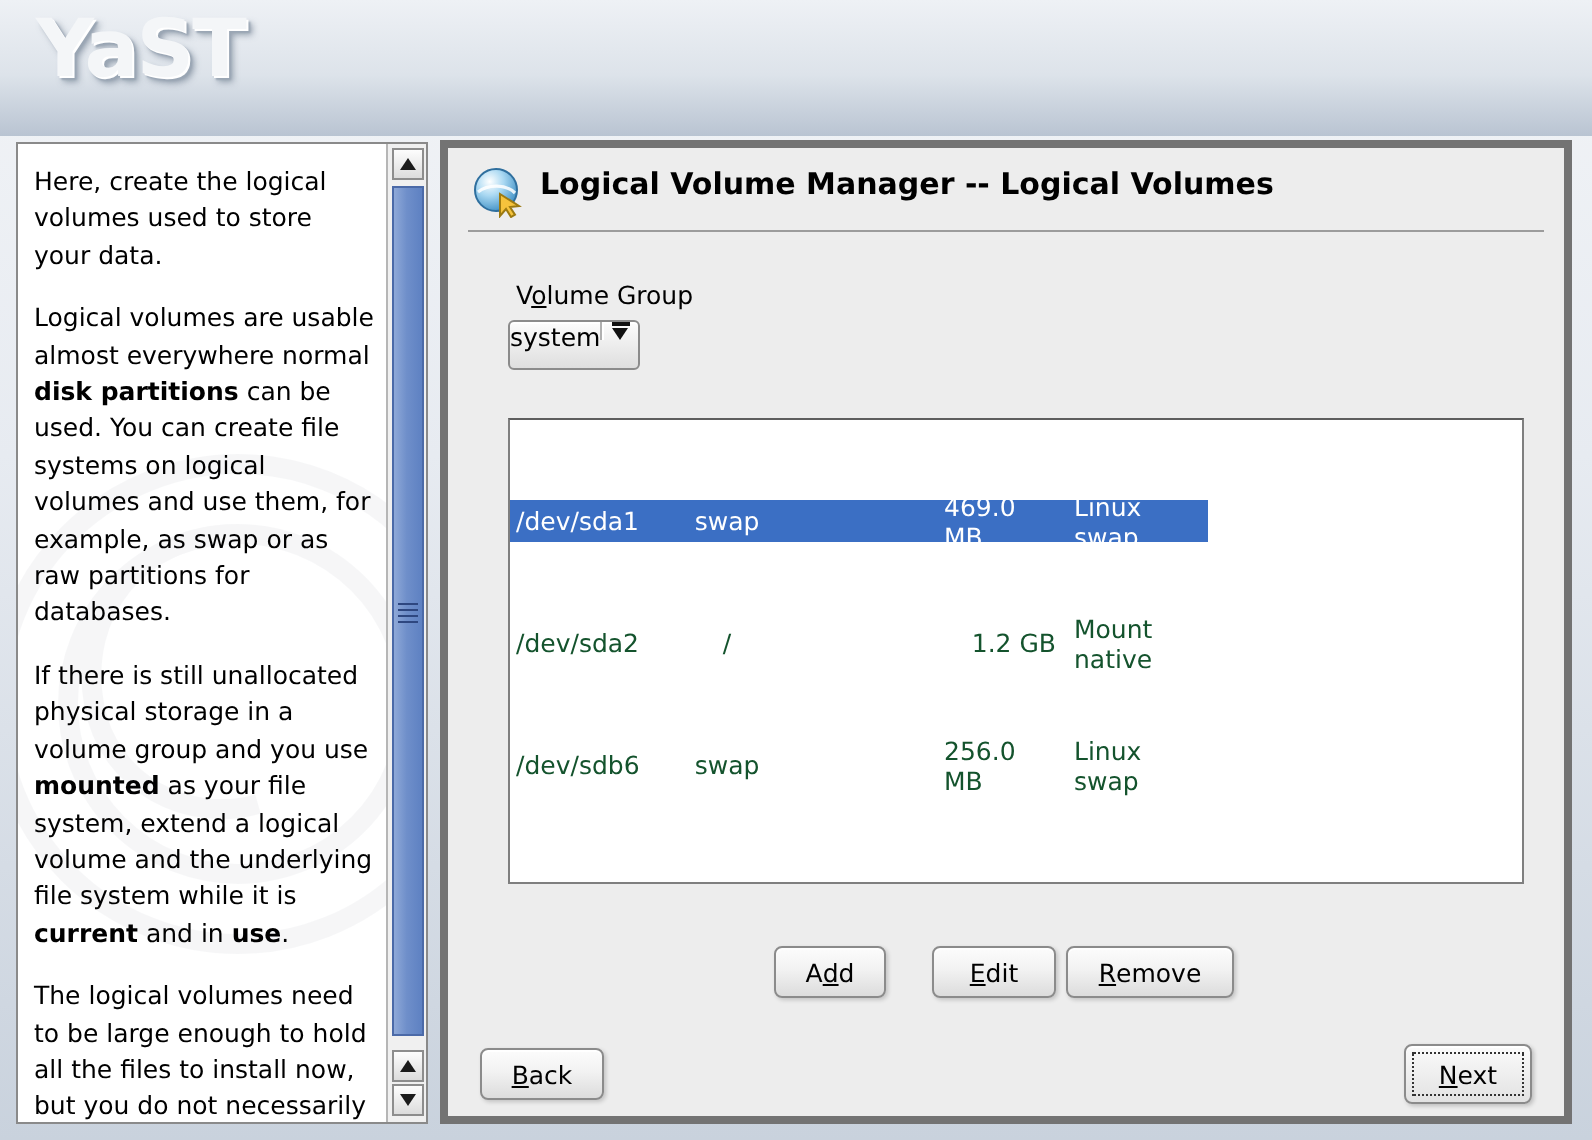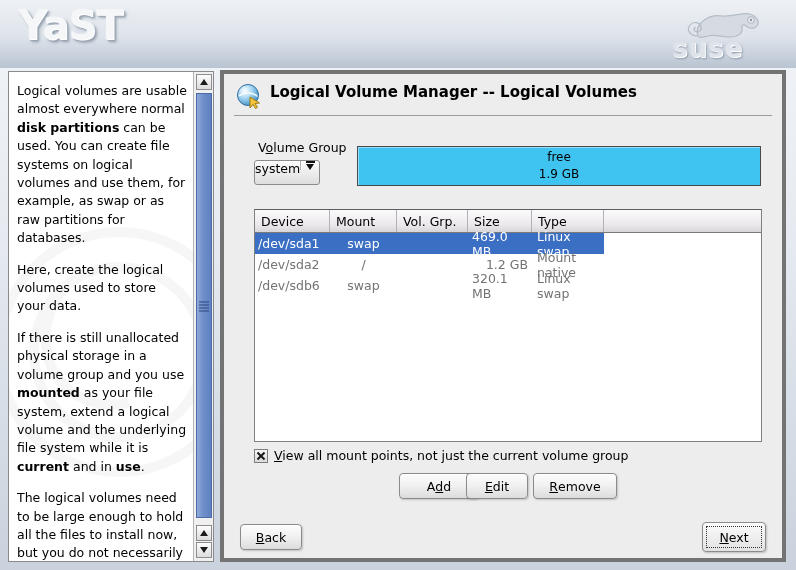--- a/index.html
+++ b/index.html
@@ -195,23 +195,23 @@
     border-right: 1px solid #b4b1b6;
     box-sizing: border-box;
   }
   #lv-header .th.last { border-right: none; flex: 1; }
   .col-device { width: 75px; }
   .col-mount  { width: 67px; }
   .col-vg     { width: 71px; }
   .col-size   { width: 64px; }
   .col-type   { width: 72px; }
 
-  .lv-row { display: flex; height: 21px; }
+  .lv-row { display: flex; height: 21px; margin-top: 40px; }
   .lv-row .td {
-    font-size: 12.5px; color: #737373;
+    font-size: 12.5px; color: #14532d;
     display: flex; align-items: center;
     box-sizing: border-box;
     padding: 0 4px;
   }
   .lv-row .td.c-device { justify-content: flex-start; padding-left: 3px; }
   .lv-row .td.c-mount  { justify-content: center; }
   .lv-row .td.c-vg     { justify-content: flex-start; }
   .lv-row .td.c-size   { justify-content: flex-end; }
   .lv-row .td.c-type   { justify-content: flex-start; padding-left: 5px; }
   .lv-row .sel-wrap { display: flex; }
@@ -244,21 +244,21 @@
   
   .btn {
     background: linear-gradient(to bottom,#fcfcfc,#f2f2f2 45%,#dcdcdc 100%);
     border: 1px solid #8b8b8b;
     border-radius: 4px;
     box-sizing: border-box;
     display: flex; align-items: center; justify-content: center;
     font-size: 12.5px; color: #000;
     box-shadow: inset 0 1px 0 #ffffff, 1px 1px 2px rgba(0,0,0,.18);
   }
-  #btn-add    { position: absolute; left: 175px; top: 399px; width: 80px; height: 26px; text-align: center; }
+  #btn-add    { position: absolute; left: 163px; top: 399px; width: 56px; height: 26px; text-align: center; }
   #btn-edit   { position: absolute; left: 242px; top: 399px; width: 62px; height: 26px; }
   #btn-remove { position: absolute; left: 309px; top: 399px; width: 84px; height: 26px; }
 
   #btn-back {
     position: absolute; left: 16px; top: 450px; width: 62px; height: 26px;
   }
   #next-wrap {
     position: absolute; right: 16px; top: 448px;
     width: 64px; height: 30px;
     background: linear-gradient(to bottom,#fbfbfb,#e2e2e2);
@@ -275,46 +275,34 @@
     box-shadow: none;
     border-radius: 0;
   }
   .acc { text-decoration: underline; }
 </style>
 </head>
 <body>
 
 <div id="header">
   <div id="yast-logo">YaST</div>
-  <div id="suse-logo">
-    <svg width="116" height="44" viewBox="0 0 116 44">
-      <g fill="#d6dbe2" stroke="#b4bcc6" stroke-width="1.2">
-        <path d="M34 30 C30 18, 44 8, 58 10 C70 11, 78 6, 86 8 C93 10, 96 16, 93 20 C90 24, 84 22, 82 20
-                 C80 18, 77 19, 78 22 C79 27, 74 31, 66 31 C58 31, 50 28, 44 30 C40 31, 36 33, 34 30 Z"></path>
-        <path d="M34 30 C26 30, 22 24, 26 19 C29 15, 36 16, 37 21 C38 25, 34 27, 31 25 C29 24, 30 21, 32 22" fill="none"></path>
-        <circle cx="87" cy="14" r="3.2" fill="#eef1f5"></circle>
-        <circle cx="87" cy="14" r="1.2" fill="#8b949f" stroke="none"></circle>
-      </g>
-    </svg>
-    <div class="suse-word">suse</div>
-  </div>
 </div>
 
 <div id="help-panel">
   <svg id="help-watermark" viewBox="0 0 300 300">
     <g fill="none" stroke="#8d93a0" stroke-width="10">
       <circle cx="150" cy="150" r="120"></circle>
       <circle cx="150" cy="150" r="85"></circle>
       <path d="M150 65 C100 65, 70 105, 78 150 C85 190, 125 210, 160 200"></path>
     </g>
   </svg>
 
   <div id="help-text">
+    <p>Here, create the logical volumes used to store your data.</p>
     <p>Logical volumes are usable almost everywhere normal <b>disk partitions</b> can be used. You can create file systems on logical volumes and use them, for example, as swap or as raw partitions for databases.</p>
-    <p>Here, create the logical volumes used to store your data.</p>
     <p>If there is still unallocated physical storage in a volume group and you use <b>mounted</b> as your file system, extend a logical volume and the underlying file system while it is <b>current</b> and in <b>use</b>.</p>
     <p>The logical volumes need to be large enough to hold all the files to install now, but you do not necessarily need to allocate all your physical storage now. The file systems can be increased</p>
   </div>
 
   <div id="help-scroll">
     <div class="sb-btn" id="sb-top">
       <span class="sb-arrow sb-up"></span>
     </div>
     <div id="sb-thumb">
       <div id="sb-grip">
@@ -354,34 +342,22 @@
 
   <div id="vg-label">V<span class="acc">o</span>lume Group</div>
 
   <div id="vg-combo">
     <div id="vg-combo-text">system</div>
     <div id="vg-combo-btn">
         <span class="dd"></span>
       </div>
   </div>
 
-  <div id="free-bar-frame">
-    <div>free</div>
-    <div>1.9 GB</div>
-  </div>
 
   <div id="lv-table">
-    <div id="lv-header">
-      <div class="th col-device">Device</div>
-      <div class="th col-mount">Mount</div>
-      <div class="th col-vg">Vol. Grp.</div>
-      <div class="th col-size">Size</div>
-      <div class="th col-type">Type</div>
-      <div class="th last"></div>
-    </div>
 
     <div class="lv-row selected">
       <div class="sel-wrap">
         <div class="td c-device col-device">/dev/sda1</div>
         <div class="td c-mount col-mount">swap</div>
         <div class="td c-vg col-vg"></div>
         <div class="td c-size col-size">469.0 MB</div>
         <div class="td c-type col-type">Linux swap</div>
       </div>
     </div>
@@ -394,33 +370,26 @@
         <div class="td c-size col-size">1.2 GB</div>
         <div class="td c-type col-type">Mount native</div>
       </div>
     </div>
 
     <div class="lv-row">
       <div class="sel-wrap">
         <div class="td c-device col-device">/dev/sdb6</div>
         <div class="td c-mount col-mount">swap</div>
         <div class="td c-vg col-vg"></div>
-        <div class="td c-size col-size">320.1 MB</div>
+        <div class="td c-size col-size">256.0 MB</div>
         <div class="td c-type col-type">Linux swap</div>
       </div>
     </div>
   </div>
 
-  <div id="view-all">
-    <div id="view-all-box">
-      <span class="x1"></span>
-        <span class="x2"></span>
-    </div>
-    <div id="view-all-label"><span class="acc">V</span>iew all mount points, not just the current volume group</div>
-  </div>
 
   <div class="btn" id="btn-add">A<span class="acc">d</span>d</div>
   <div class="btn" id="btn-edit"><span class="acc">E</span>dit</div>
   <div class="btn" id="btn-remove"><span class="acc">R</span>emove</div>
 
   <div class="btn" id="btn-back"><span class="acc">B</span>ack</div>
   <div id="next-wrap">
     <div class="btn" id="btn-next"><span class="acc">N</span>ext</div>
   </div>
 </div>

